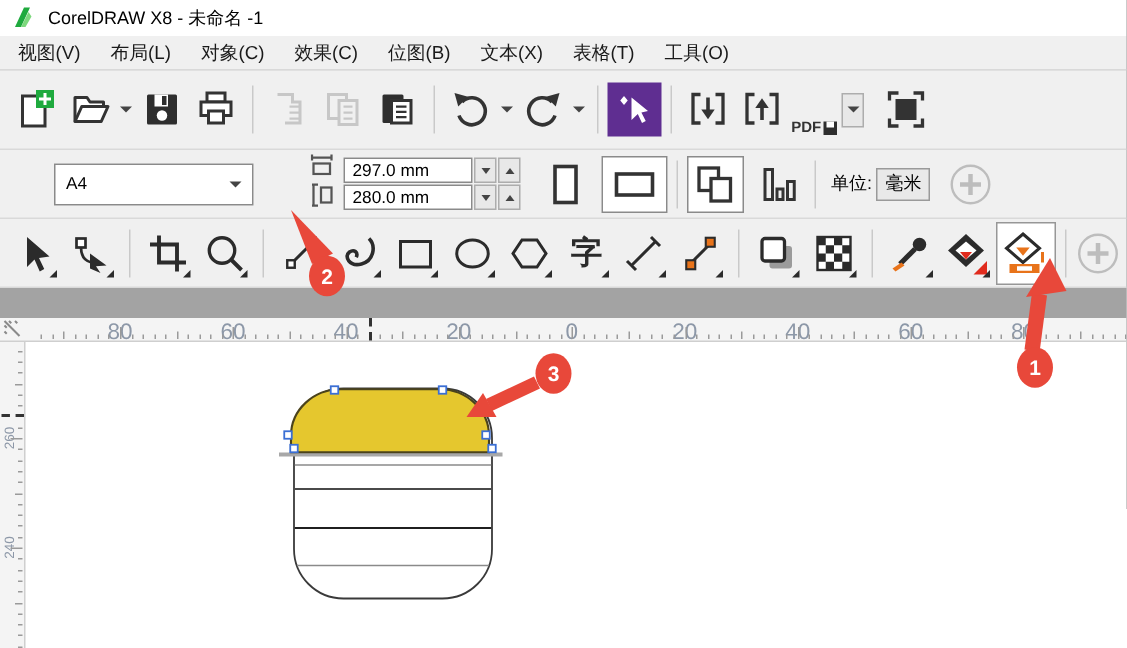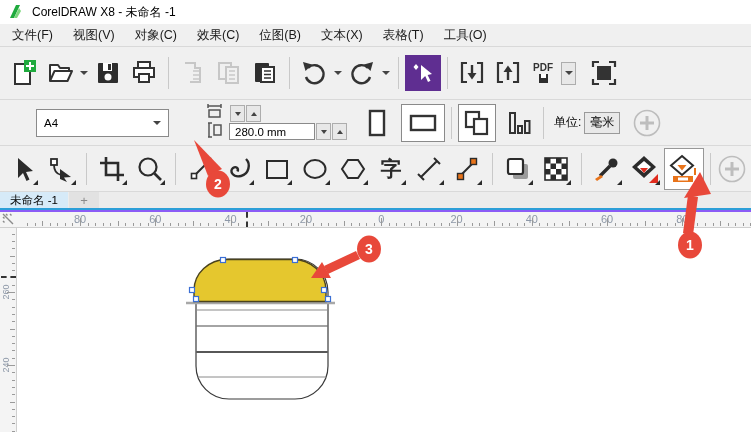--- a/index.html
+++ b/index.html
@@ -1,16 +1,16 @@
 <!DOCTYPE html>
 <html><head>
 <meta charset="utf-8">
 <style>
   html,body{margin:0;padding:0;}
-  #app{position:relative;width:751px;height:432px;background:#8b5cf6;overflow:hidden;
+  #app{position:relative;width:751px;height:432px;background:#a3a3a3;overflow:hidden;
        font-family:"Liberation Sans", sans-serif;-webkit-font-smoothing:antialiased;}
   .row{position:absolute;left:0;width:751px;box-sizing:border-box;}
   .chrome{background:#f0f0f0;border-bottom:1px solid #d9d9d9;}
   
   #titlebar{top:0;height:24px;background:#fff;display:flex;align-items:center;padding-left:8px;}
   #titlebar .title{font-size:12px;color:#000;margin-left:8px;}
   
   #menubar{top:24px;height:23px;display:flex;align-items:center;padding-left:2px;}
   .menu-item{font-size:12.5px;color:#1a1a1a;padding:3px 10px;cursor:default;}
   
@@ -33,21 +33,21 @@
   
   #tabsrow{top:192px;height:18px;background:#ececec;border-bottom:2px solid #2c9fd8;display:flex;}
   .tab{box-sizing:border-box;height:16px;padding:0 10px;display:flex;align-items:center;font-size:11.5px;}
   .tab.active{background:#d6eaf8;color:#000;}
   .tab.newtab{background:#e2e2e2;color:#8a8a8a;width:30px;justify-content:center;font-size:13px;margin-left:1px;}
   
   #hruler{top:212px;height:16px;background:#f4f4f4;border-bottom:1px solid #cfcfcf;}
   #vruler{position:absolute;top:228px;left:0;width:17px;height:204px;background:#f4f4f4;border-right:1px solid #cfcfcf;box-sizing:border-box;}
   .tickh{position:absolute;bottom:1px;width:1px;background:#9a9a9a;}
   .tickv{position:absolute;right:1px;height:1px;background:#9a9a9a;}
-  .rlabel{position:absolute;font-size:11px;color:#8d98a8;transform:translateX(-50%);top:1px;}
+  .rlabel{position:absolute;font-size:15px;color:#8d98a8;transform:translateX(-50%);top:1px;}
   .rlabelv{position:absolute;font-size:9px;color:#8d98a8;left:-4px;width:20px;text-align:center;transform:rotate(-90deg);}
   #hcursor{position:absolute;left:246px;top:212px;height:15px;width:0;border-left:2px dashed #333;}
   #vcursor{position:absolute;left:1px;top:276px;width:15px;height:0;border-top:2px dashed #333;}
   
   #canvas{position:absolute;top:228px;left:17px;width:734px;height:204px;background:#fff;}
   .overlay{position:absolute;top:0;left:0;pointer-events:none;}
 </style>
 </head>
 <body>
 
@@ -55,22 +55,22 @@
 
   <div class="row" id="titlebar">
     <svg width="16" height="16">
       <polygon points="2,14 8,1 12,1 6,14" fill="#1faa3e"></polygon>
       <polygon points="6,14 11,4 13,7 9,14" fill="#7dd87d"></polygon>
     </svg>
     <span class="title">CorelDRAW X8 - 未命名 -1</span>
   </div>
 
   <div class="row chrome" id="menubar">
-    <span class="menu-item">文件(F)</span>
     <span class="menu-item">视图(V)</span>
+    <span class="menu-item">布局(L)</span>
     <span class="menu-item">对象(C)</span>
     <span class="menu-item">效果(C)</span>
     <span class="menu-item">位图(B)</span>
     <span class="menu-item">文本(X)</span>
     <span class="menu-item">表格(T)</span>
     <span class="menu-item">工具(O)</span>
   </div>
 
   <div class="row chrome" id="toolbar">
     <div class="tb">
@@ -160,21 +160,21 @@
         <polygon points="9.5,14 18.5,14 14,20.5" fill="#333"></polygon>
       </svg>
     </div>
     <div class="tb">
       <svg width="28" height="28">
         <path d="M9 4 H4 v19 h5 M19 4 h5 v19 h-5" fill="none" stroke="#333" stroke-width="2.2"></path>
         <path d="M14 21 v-9" stroke="#333" stroke-width="2.4"></path>
         <polygon points="9.5,13 18.5,13 14,6.5" fill="#333"></polygon>
       </svg>
     </div>
-    <div class="tb" style="flex-direction:column;width:34px;">
+    <div class="tb" style="flex-direction:row;width:34px;align-items:flex-end;">
       <span style="font-size:10px;font-weight:bold;color:#333;line-height:11px;">PDF</span>
       <svg width="11" height="11">
         <rect x="1" y="1" width="9" height="9" fill="#2e2e2e"></rect>
           <rect x="3" y="1" width="5" height="4" fill="#fff"></rect>
       </svg>
     </div>
     <div class="spinbtn" style="height:23px;">
         <span class="caret"></span>
       </div>
     <div class="tb" style="margin-left:10px;">
@@ -195,20 +195,23 @@
         <path d="M1 3 h13 M1 1 v4 M14 1 v4" stroke="#555" stroke-width="1.5" fill="none"></path>
         <rect x="2" y="7" width="11" height="7" fill="none" stroke="#555" stroke-width="1.5"></rect>
       </svg>
       <svg width="15" height="16">
         <path d="M2 1 v14 M1 1 h4 M1 15 h4" stroke="#555" stroke-width="1.5" fill="none"></path>
         <rect x="7" y="3" width="7" height="10" fill="none" stroke="#555" stroke-width="1.5"></rect>
       </svg>
     </div>
     <div style="margin-left:4px;">
       <div style="display:flex;margin-bottom:1px;">
+        <div class="combo" style="width:86px;height:17px;padding-left:5px;">
+          <span>297.0 mm</span>
+        </div>
         <div class="spinbtn" style="height:17px;">
             <span class="caret-s down"></span>
           </div>
         <div class="spinbtn" style="height:17px;">
             <span class="caret-s up"></span>
           </div>
       </div>
       <div style="display:flex;">
         <div class="combo" style="width:86px;height:17px;padding-left:5px;">
           <span>280.0 mm</span>
@@ -362,28 +365,20 @@
         <path d="M26 14 v7" stroke="#e8731a" stroke-width="2"></path>
       </svg>
     </div>
     <div class="vsep"></div>
     <svg width="30" height="30">
       <circle cx="15" cy="15" r="12.5" fill="none" stroke="#bdbdbd" stroke-width="1.6"></circle>
       <path d="M15 8 v14 M8 15 h14" stroke="#bdbdbd" stroke-width="3"></path>
     </svg>
   </div>
 
-  <div class="row" id="tabsrow">
-    <div class="tab active">
-      <span>未命名 -1</span>
-    </div>
-    <div class="tab newtab">
-      <span>+</span>
-    </div>
-  </div>
 
   <div class="row" id="hruler">
     <svg width="15" height="15" style="position:absolute;left:1px;top:0;">
       <path d="M2 2 L12 12 M5 2 l1.5 1.5 M9 2 l1.5 1.5 M2 5 l1.5 1.5 M2 9 l1.5 1.5" stroke="#8a8a8a" stroke-width="1.4" fill="none"></path>
     </svg>
   <span class="rlabel" style="left: 80px;">80</span>
       <span class="rlabel" style="left: 155.3px;">60</span>
       <span class="rlabel" style="left: 230.6px;">40</span>
       <span class="rlabel" style="left: 305.9px;">20</span>
       <span class="rlabel" style="left: 381.2px;">0</span>

